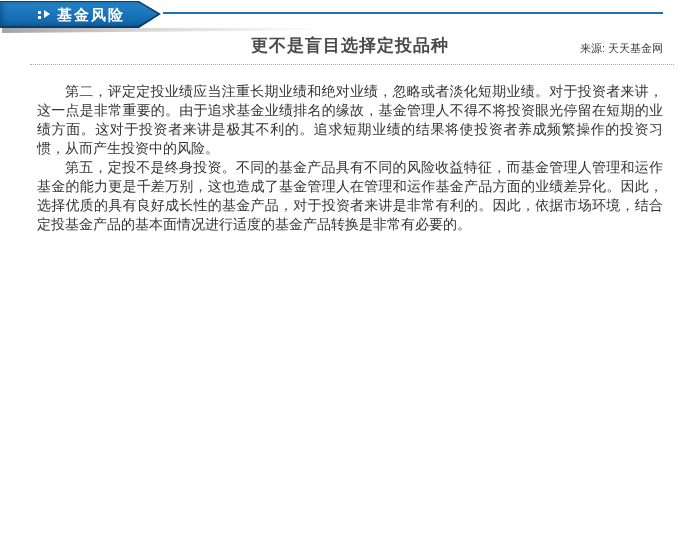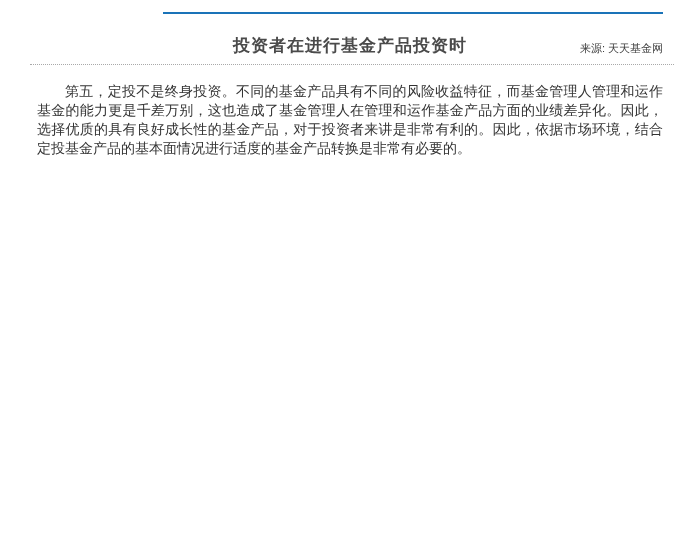--- a/index.html
+++ b/index.html
@@ -74,27 +74,39 @@
     text-align: justify;
   }
   .para { margin: 0; text-indent: 2em; }
 </style>
 </head>
 <body>
 
 <div class="page">
 
   <header class="page-header">
+    <div class="badge">
+      <div class="badge-back"></div>
+      <div class="badge-front">
+        <span class="badge-icon">
+            <i class="dots"></i>
+            <i class="tri"></i>
+          </span>
+        <span class="badge-label">基金风险</span>
+      </div>
+      <div class="badge-drop"></div>
+    </div>
     <div class="header-rule"></div>
   </header>
 
   <section class="title-block">
-    <h1 class="article-title">投资者在进行基金产品投资时</h1>
+    <h1 class="article-title">更不是盲目选择定投品种</h1>
     <span class="article-source">来源: 天天基金网</span>
   </section>
 
   <div class="dotted-sep"></div>
 
   <main class="article-body">
+      <p class="para">第二，评定定投业绩应当注重长期业绩和绝对业绩，忽略或者淡化短期业绩。对于投资者来讲，这一点是非常重要的。由于追求基金业绩排名的缘故，基金管理人不得不将投资眼光停留在短期的业绩方面。这对于投资者来讲是极其不利的。追求短期业绩的结果将使投资者养成频繁操作的投资习惯，从而产生投资中的风险。</p>
       <p class="para">第五，定投不是终身投资。不同的基金产品具有不同的风险收益特征，而基金管理人管理和运作基金的能力更是千差万别，这也造成了基金管理人在管理和运作基金产品方面的业绩差异化。因此，选择优质的具有良好成长性的基金产品，对于投资者来讲是非常有利的。因此，依据市场环境，结合定投基金产品的基本面情况进行适度的基金产品转换是非常有必要的。</p>
     </main>
 
 </div>
 
 </body></html>

